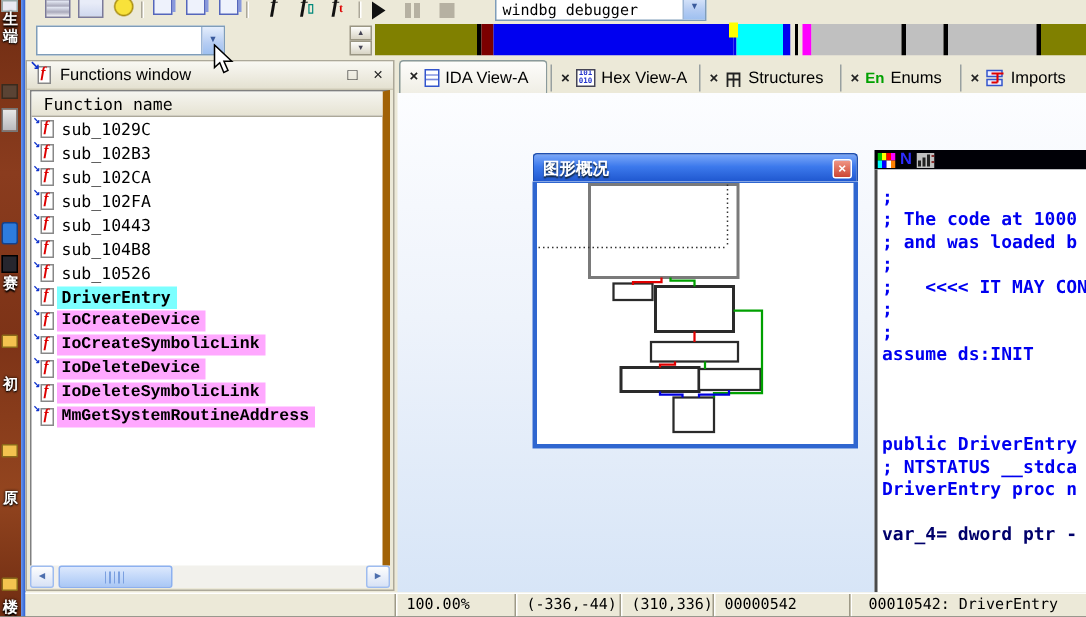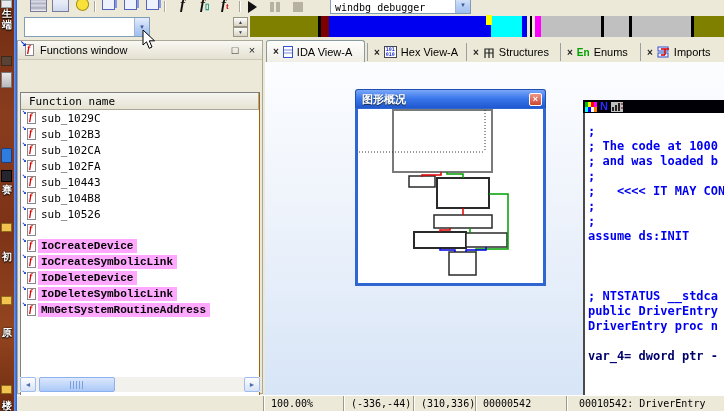--- a/index.html
+++ b/index.html
@@ -59,21 +59,21 @@
   .band .seg{height:100%;}
   .band-marker{position:absolute;top:1px;}
 
   
   .funcwin{position:absolute;left:17px;top:40px;width:246px;height:354px;background:#ece9d8;border:1px solid #aca899;}
   .fw-caption{position:absolute;left:0;top:0;width:244px;height:19px;display:flex;align-items:center;
     background:linear-gradient(180deg,#f9f8f3,#e4e1d1);border-bottom:1px solid #cbc7b4;padding-left:4px;}
   .fw-title{flex:1;padding-left:4px;font-size:11px;}
   .fw-btn{width:14px;height:13px;margin-right:3px;font-size:11px;line-height:12px;text-align:center;color:#222;}
   .fw-panel{position:absolute;left:2px;top:19px;width:240px;height:318px;background:#fff;
-    border-top:1px solid #808080;border-left:1px solid #808080;border-right:1px solid #a16207;overflow:hidden;margin-top:32px;}
+    border-top:1px solid #808080;border-left:1px solid #808080;border-right:5px solid #a16207;overflow:hidden;}
   .fw-header{height:17px;background:linear-gradient(180deg,#f6f5f0,#e6e3d3);border-bottom:1px solid #aca899;
     border-right:1px solid #aca899;font-family:"DejaVu Sans Mono",monospace;font-size:11px;padding:2px 0 0 8px;width:238px;}
   .flist{position:absolute;left:0;top:17px;width:238px;}
   .frow{display:flex;align-items:center;height:16px;padding-left:3px;font-family:"DejaVu Sans Mono",monospace;font-size:11px;white-space:nowrap;}
   .ficon{position:relative;width:14px;height:14px;flex:0 0 14px;}
   .fpage{position:absolute;left:3px;top:1px;width:9px;height:12px;background:#fff;border:1px solid #888;}
   .fletter{position:absolute;left:5px;top:0;font-family:"Liberation Serif",serif;font-style:italic;font-weight:bold;font-size:10px;color:#d00;line-height:12px;}
   .farrow{position:absolute;left:-2px;top:-4px;font-size:8px;font-weight:bold;color:#1133cc;}
   .flabel{padding:1px 4px 1px 3px;}
   .hl-cyan{background:#7cffff;}
@@ -100,21 +100,21 @@
     box-shadow:inset 0 -2px 0 #fff;background-image:linear-gradient(#fff 2px,#7788dd 3px,#fff 4px,#fff 5px,#7788dd 6px,#fff 7px,#fff 8px,#7788dd 9px,#fff 10px);}
   .tico-hex{width:13px;height:12px;border:1px solid #445;background:#fff;font-family:"DejaVu Sans Mono",monospace;
     font-size:5px;line-height:5px;color:#2233cc;text-align:center;overflow:hidden;font-weight:bold;}
   .tico-en{font-weight:bold;font-size:10px;color:#00a000;}
 
   
   .canvas{position:absolute;left:265px;top:62px;width:459px;height:333px;overflow:hidden;
     background:linear-gradient(180deg,#fcfdff 0%,#eef3fb 45%,#d7e5f7 100%);}
 
   
-  .ovwin{position:absolute;left:90px;top:27px;width:191px;height:197px;}
+  .ovwin{position:absolute;left:90px;top:40px;width:217px;height:197px;}
   .ov-title{height:19px;background:linear-gradient(180deg,#7aa7f8 0%,#3c79ec 45%,#1f57cf 100%);
     border:1px solid #1f4faf;border-bottom:none;border-radius:3px 3px 0 0;display:flex;align-items:center;
     color:#fff;font-weight:bold;font-size:11px;padding:0 3px 0 6px;}
   .ov-title-text{flex:1;text-shadow:0 1px 1px #123;}
   .ov-close{width:13px;height:13px;border:1px solid #fff;border-radius:2px;
     background:linear-gradient(180deg,#f09686,#cc4633);color:#fff;font-size:9px;line-height:11px;text-align:center;font-weight:bold;}
   .ov-body{height:178px;background:#fff;border:3px solid #2f66d0;border-top:1px solid #2f66d0;}
 
   
   .node-titlebar{position:absolute;left:318px;top:38px;width:142px;height:13px;background:#000006;display:flex;align-items:center;gap:3px;padding-left:2px;}
@@ -281,20 +281,21 @@
               <span class="fletter">f</span>
             </span>
             <span class="flabel">sub_10526</span>
           </div>
           <div class="frow">
             <span class="ficon">
               <span class="fpage"></span>
               <span class="farrow">↘</span>
               <span class="fletter">f</span>
             </span>
+            <span class="flabel hl-cyan fbold">DriverEntry</span>
           </div>
           <div class="frow">
             <span class="ficon">
               <span class="fpage"></span>
               <span class="farrow">↘</span>
               <span class="fletter">f</span>
             </span>
             <span class="flabel hl-pink fbold">IoCreateDevice</span>
           </div>
           <div class="frow">
@@ -430,22 +431,22 @@
           <div class="dline c-blue">; The code at 1000</div>
           <div class="dline c-blue">; and was loaded b</div>
           <div class="dline c-blue">;</div>
           <div class="dline c-blue">;   &lt;&lt;&lt;&lt; IT MAY CON</div>
           <div class="dline c-blue">;</div>
           <div class="dline c-blue">;</div>
           <div class="dline c-blue">assume ds:INIT</div>
           <div class="dline c-blue"></div>
           <div class="dline c-blue"></div>
           <div class="dline c-blue"></div>
+          <div class="dline c-blue">public DriverEntry</div>
           <div class="dline c-blue">; NTSTATUS __stdca</div>
-          <div class="dline c-blue">public DriverEntry</div>
           <div class="dline c-blue">DriverEntry proc n</div>
           <div class="dline c-blue"></div>
           <div class="dline c-navy">var_4= dword ptr -</div>
         </div>
     </div>
   </div>
 
   <div class="statusbar">
     <div class="scells">
         <div class="scell s0"></div>

